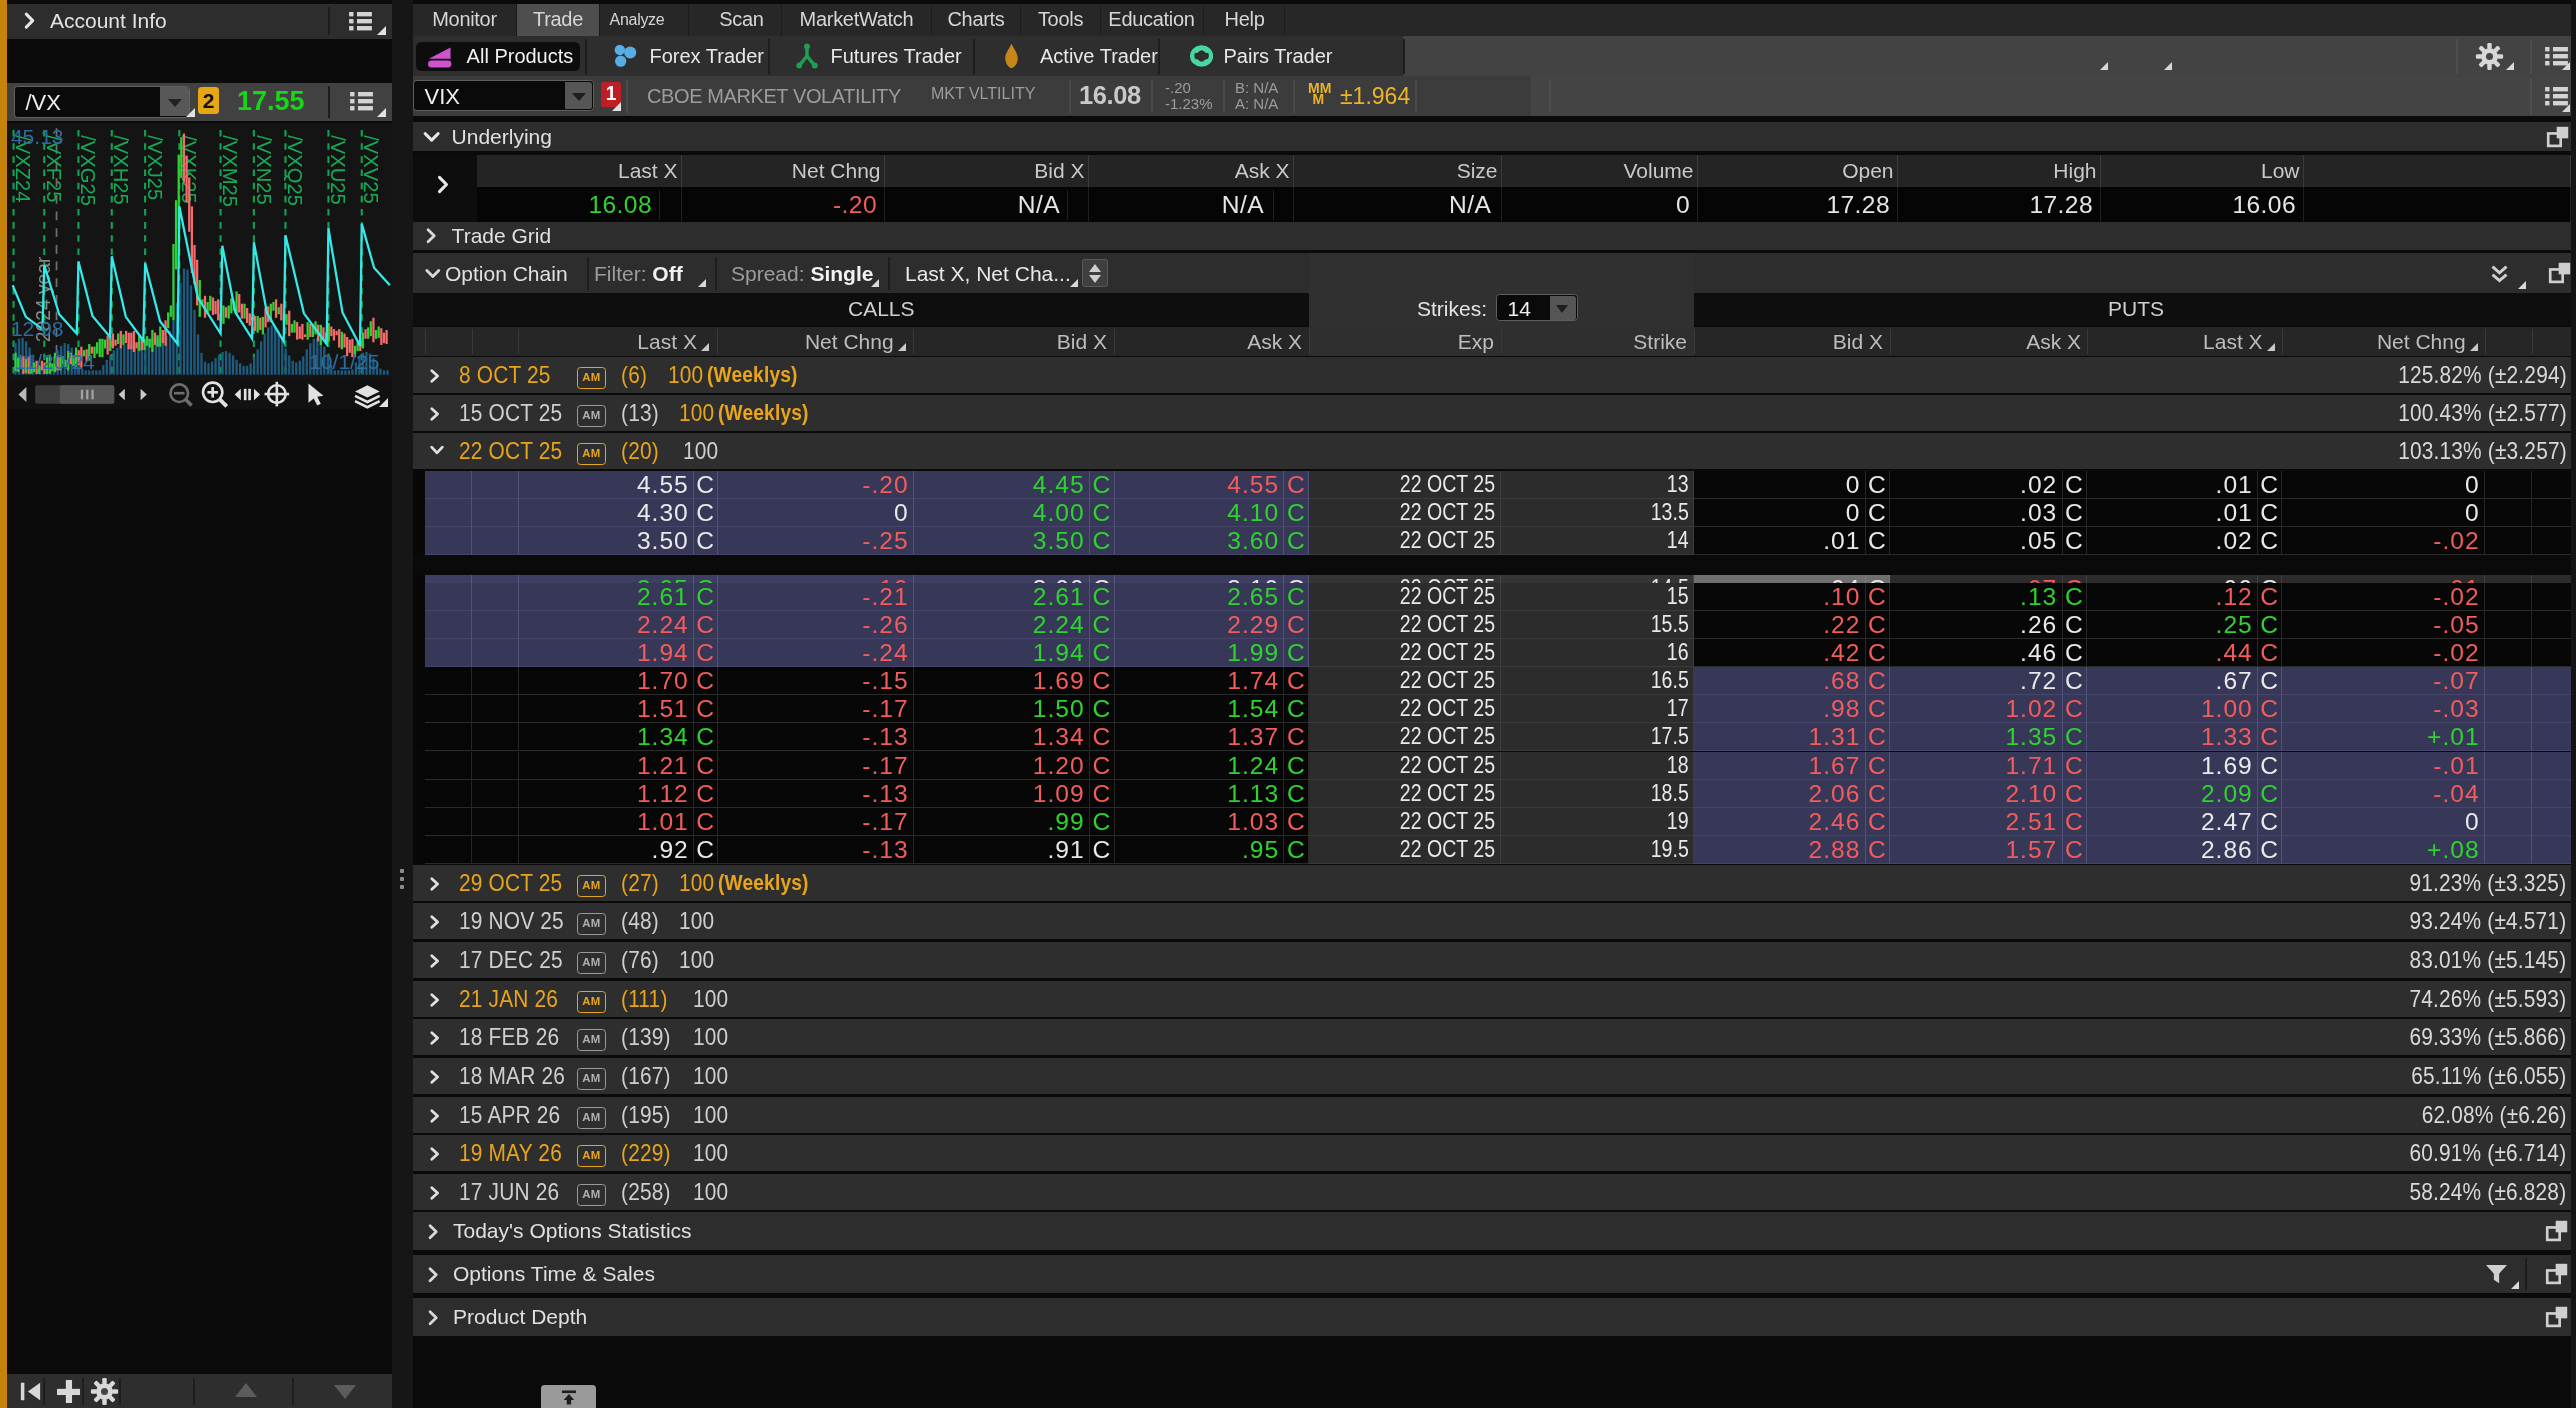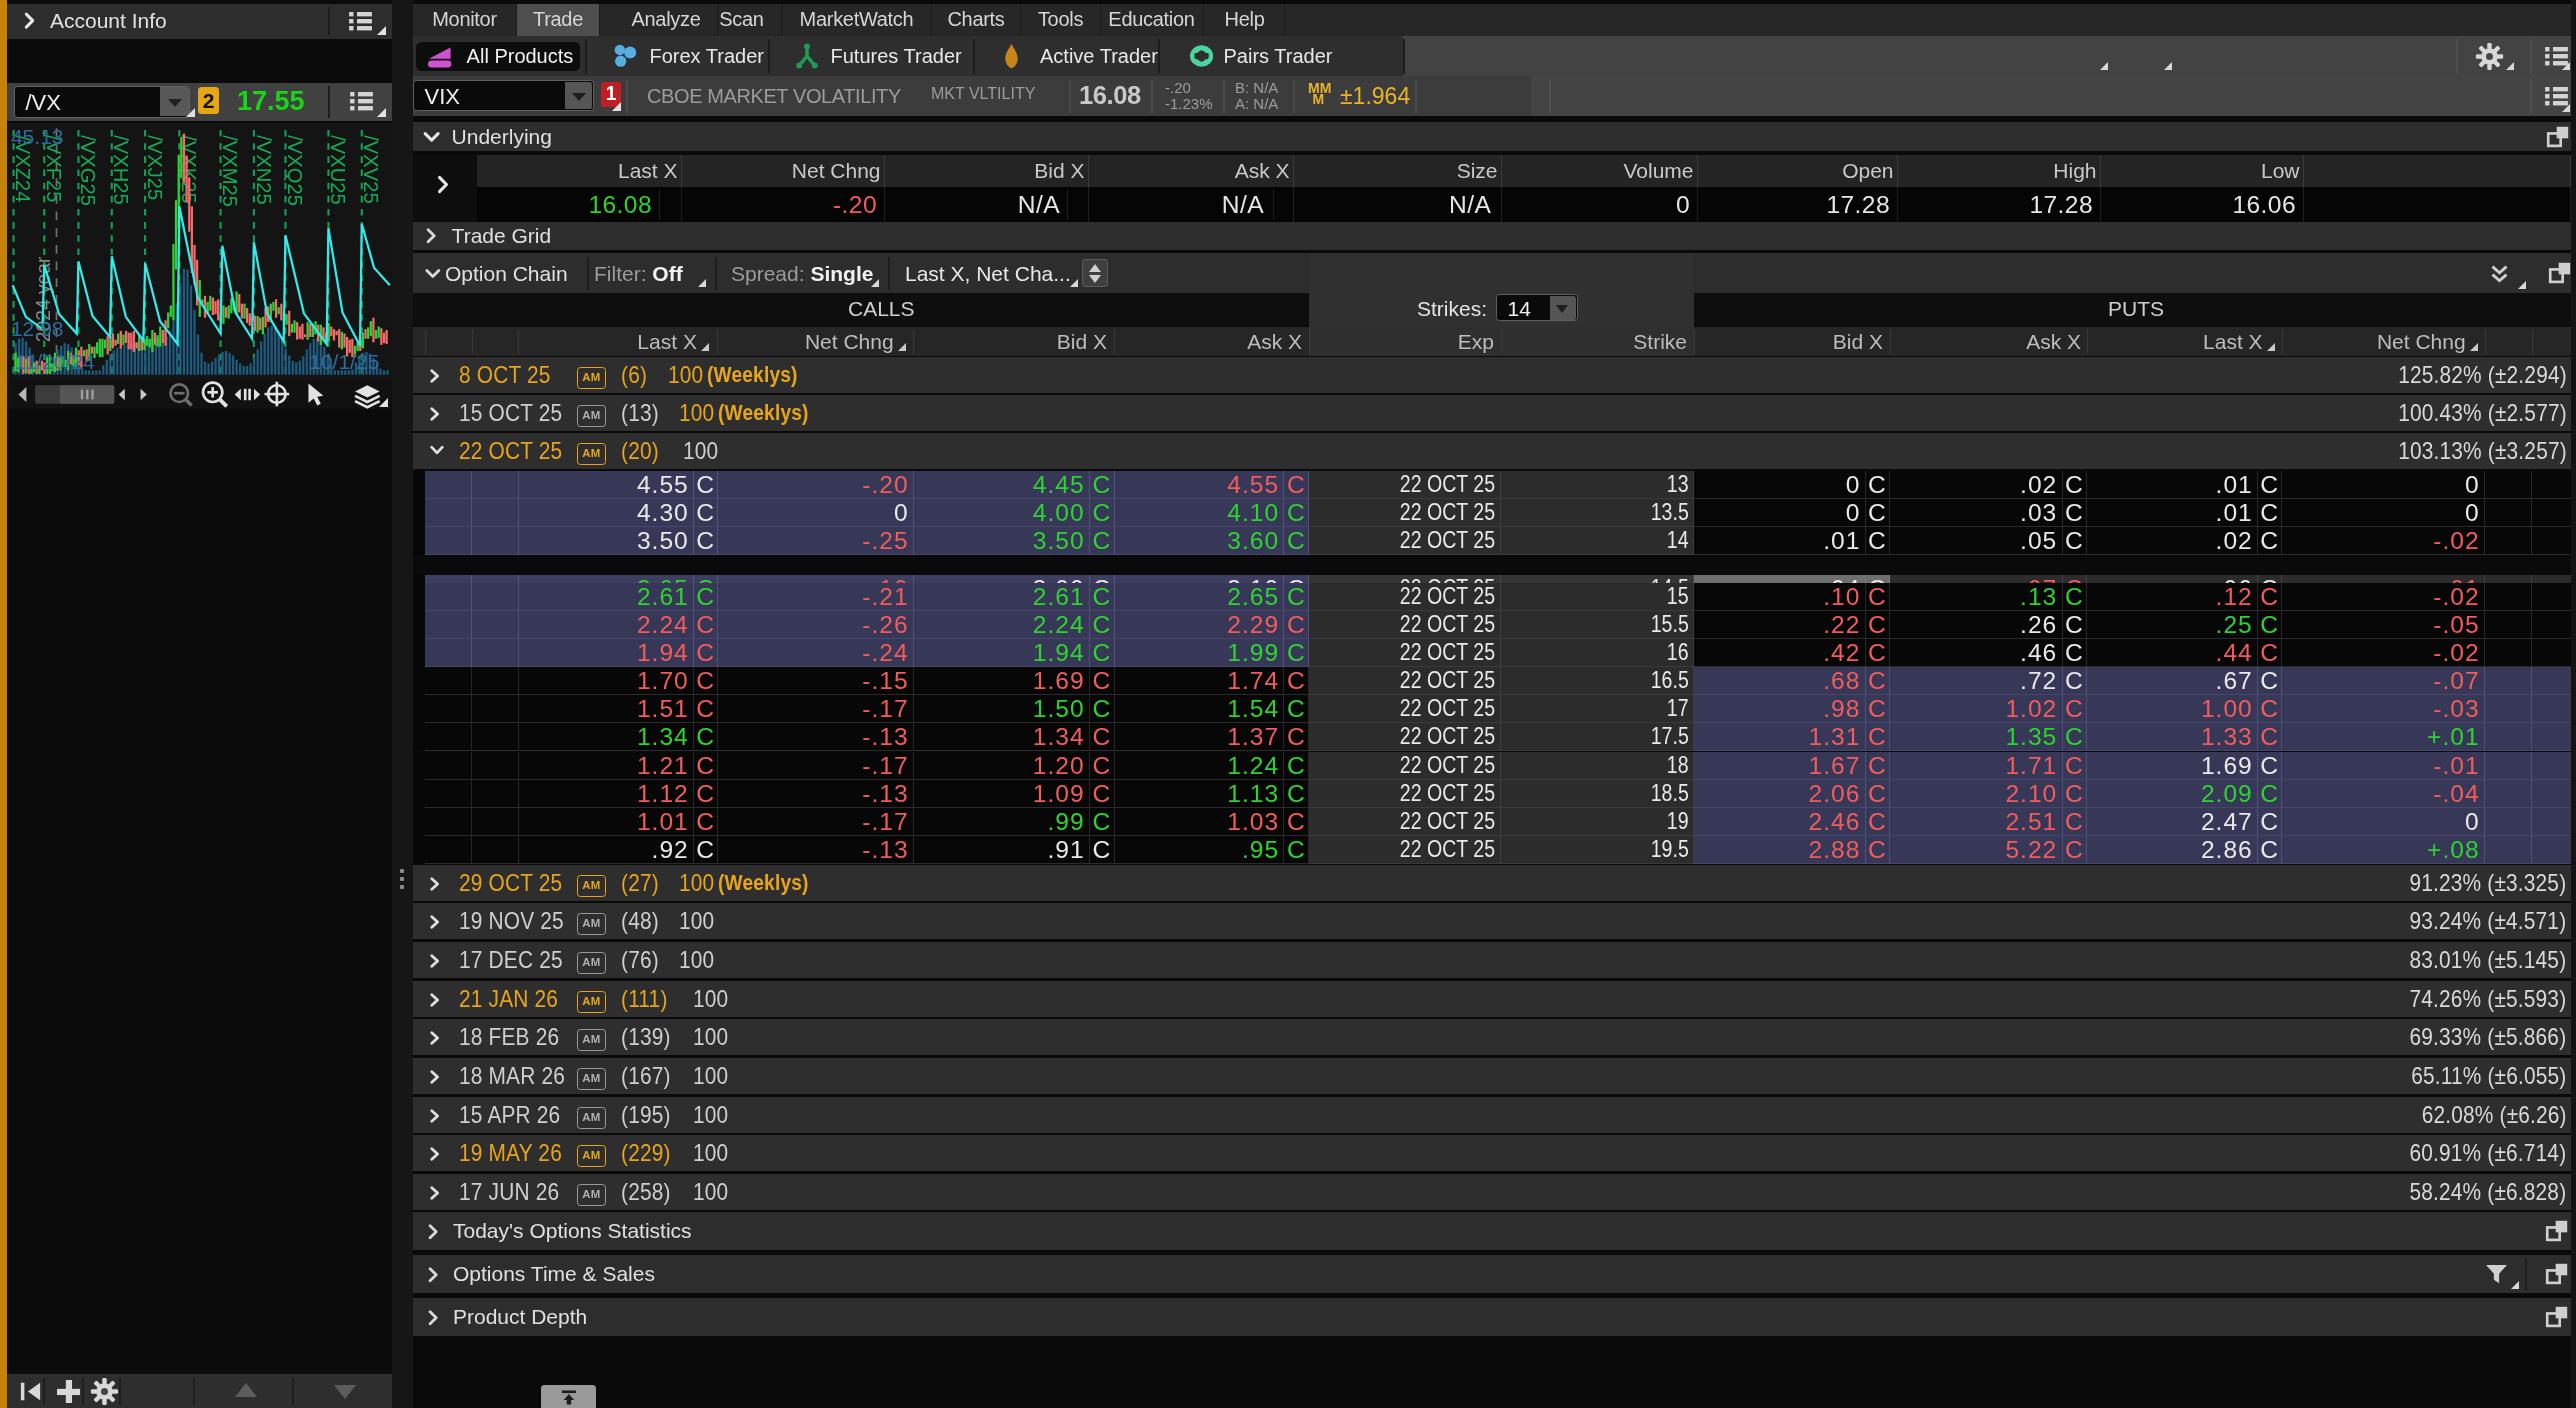--- a/index.html
+++ b/index.html
@@ -430,21 +430,21 @@
 </div>
 <div class="abs" style="left:392px;top:0;width:21px;height:1408px;background:#161616">
 <div class="abs" style="left:8px;top:869px;width:4.4px;height:4.4px;background:#8a8a8a;border-radius:0.9px"></div>
 <div class="abs" style="left:8px;top:877px;width:4.4px;height:4.4px;background:#8a8a8a;border-radius:0.9px"></div>
 <div class="abs" style="left:8px;top:885px;width:4.4px;height:4.4px;background:#8a8a8a;border-radius:0.9px"></div>
 </div>
 <div class="abs" id="main" style="left:413px;top:0;width:2158px;height:1408px;background:#0a0a0a">
 <div class="abs" style="left:0;top:3.5px;width:2158px;height:32px;background:#272727">
 <div class="abs" style="left:0px;top:0;width:104px;height:32px;color:#d6d6d6;font-size:20px;letter-spacing:-0.3px;display:flex;align-items:center;justify-content:center;border-right:1.8px solid #1b1b1b">Monitor</div>
 <div class="abs" style="left:104px;top:0;width:83px;height:32px; background:#4e4e4e;color:#fafafa;color:#d6d6d6;font-size:20px;letter-spacing:-0.3px;display:flex;align-items:center;justify-content:center;border-right:1.8px solid #1b1b1b">Trade</div>
-<div class="abs" style="left:202px;top:0;width:103px;height:32px;color:#d6d6d6;font-size:20px;letter-spacing:-0.3px;display:flex;align-items:center;justify-content:center;border-right:1.8px solid #1b1b1b">Analyze</div>
+<div class="abs" style="left:173px;top:0;width:103px;height:32px;color:#d6d6d6;font-size:16px;letter-spacing:-0.3px;display:flex;align-items:center;justify-content:center;border-right:1.8px solid #1b1b1b">Analyze</div>
 <div class="abs" style="left:289px;top:0;width:80px;height:32px;color:#d6d6d6;font-size:20px;letter-spacing:-0.3px;display:flex;align-items:center;justify-content:center;border-right:1.8px solid #1b1b1b">Scan</div>
 <div class="abs" style="left:369px;top:0;width:150px;height:32px;color:#d6d6d6;font-size:20px;letter-spacing:-0.3px;display:flex;align-items:center;justify-content:center;border-right:1.8px solid #1b1b1b">MarketWatch</div>
 <div class="abs" style="left:519px;top:0;width:89px;height:32px;color:#d6d6d6;font-size:20px;letter-spacing:-0.3px;display:flex;align-items:center;justify-content:center;border-right:1.8px solid #1b1b1b">Charts</div>
 <div class="abs" style="left:608px;top:0;width:80px;height:32px;color:#d6d6d6;font-size:20px;letter-spacing:-0.3px;display:flex;align-items:center;justify-content:center;border-right:1.8px solid #1b1b1b">Tools</div>
 <div class="abs" style="left:687px;top:0;width:104px;height:32px;color:#d6d6d6;font-size:20px;letter-spacing:-0.3px;display:flex;align-items:center;justify-content:center;border-right:1.8px solid #1b1b1b">Education</div>
 <div class="abs" style="left:792px;top:0;width:80px;height:32px;color:#d6d6d6;font-size:20px;letter-spacing:-0.3px;display:flex;align-items:center;justify-content:center;border-right:1.8px solid #1b1b1b">Help</div>
 </div>
 <div class="abs" style="left:0;top:36px;width:2158px;height:40px;background:#2e2e2e">
 <div class="abs" style="left:990px;top:0;width:1168px;height:40px;background:#434343"></div>
 <div class="abs flex" style="left:2.6px;top:6.1px;width:164px;height:29px;background:#0d0d0d;border-radius:5.3px">
@@ -1200,21 +1200,21 @@
         <div class="cl bk g" style="width:170px">.95</div>
         <div class="cl cc bk g" style="width:24.6px">C</div>
         <div class="cl ex gy w" style="width:192px">
           <span class="sx">22 OCT 25</span>
         </div>
         <div class="cl ex gy w" style="width:193px">
           <span class="sx">19.5</span>
         </div>
         <div class="cl pc r" style="width:172px">2.88</div>
         <div class="cl cc pc r" style="width:24px">C</div>
-        <div class="cl pc r" style="width:173px">5.22</div>
+        <div class="cl pc r" style="width:173px">1.57</div>
         <div class="cl cc pc r" style="width:24.6px">C</div>
         <div class="cl pc w" style="width:171px">2.86</div>
         <div class="cl cc pc w" style="width:24px">C</div>
         <div class="cl pc g" style="width:203px">+.08</div>
         <div class="cl pc" style="width:47px"></div>
         <div class="cl pc" style="width:39px;border-right:none"></div>
       </div>
 <div class="bar" style="left:0;top:1212px;width:2158px;height:38px">
 <div class="abs" style="left:14px;top:10.5px">
           <svg width="12.3" height="17.6" style="display:block" viewBox="0 0 14 20">

